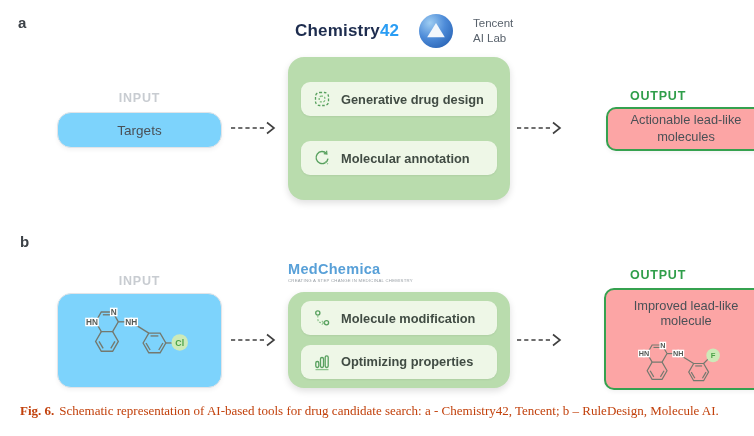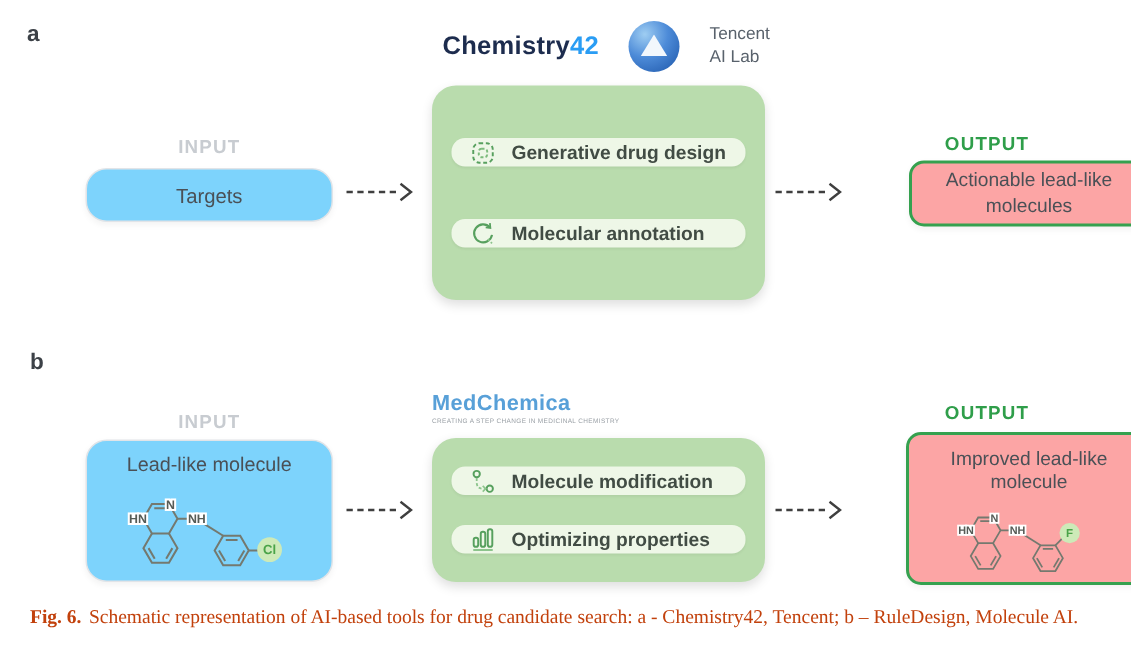--- a/index.html
+++ b/index.html
@@ -42,21 +42,21 @@
       font-size:12.8px; line-height:1.3; padding:0 14px; }
   .out-box-b { left:576px; top:288px; width:164px; height:102px; }
   .out-box-b .box-title { font-size:12.8px; line-height:1.2; padding:0 4px; }
 
   
   .green-box { position:absolute; background:#b9dcad; border-radius:16px;
       box-shadow:0 3px 7px rgba(0,0,0,0.13);
       display:flex; flex-direction:column; justify-content:space-evenly; padding:0 13px; }
   .gb-a { left:288px; top:57px; width:222px; height:143px; }
   .gb-b { left:288px; top:292px; width:222px; height:96px; }
-  .pill { height:19px; background:#eef7e7; border-radius:9px; display:flex; align-items:center; gap:10px;
+  .pill { height:34px; background:#eef7e7; border-radius:9px; display:flex; align-items:center; gap:10px;
       padding-left:12px; box-shadow:0 1px 2px rgba(0,0,0,0.06); }
   .pill-icon { width:18px; height:18px; flex:0 0 18px; display:flex; }
   .pill-label { font-size:12.8px; font-weight:600; color:#414c44; }
 
   .arrow { position:absolute; width:48px; height:14px; }
 
   .mol { display:block; margin:2px auto 0; }
 
   .caption { position:absolute; left:20px; top:403px; width:716px;
       font-family:"Liberation Serif", serif; font-size:13px; color:#c2410c; }
@@ -126,21 +126,20 @@
   <div class="panel-label" style="left:20px; top:233px;">b</div>
 
   <div class="medchemica">
     <div class="mc-name">MedChemica</div>
     <div class="mc-tagline">CREATING A STEP CHANGE IN MEDICINAL CHEMISTRY</div>
   </div>
 
 
   <div class="io-label input" style="left:57px; top:274px; width:165px;">INPUT</div>
   <div class="plain-box leadlike-box">
-    <div class="box-title">Lead-like molecule</div>
     <svg class="mol" width="146" height="64" viewBox="0 0 140 62">
       <g stroke="#74796f" stroke-width="1.3" fill="none">
         <path d="M27,25 L32.5,15.5 L43.5,15.5 L49,25 L43.5,34.5 L32.5,34.5 Z"></path>
         <path d="M34,18.2 L42,18.2"></path>
         <path d="M32.5,34.5 L27,44 L32.5,53.5 L43.5,53.5 L49,44 L43.5,34.5"></path>
         <path d="M30.3,44 L34.3,50.8"></path>
         <path d="M45.7,44 L41.7,50.8"></path>
         <path d="M49,25 L56,25"></path>
         <path d="M66.5,28.5 L78.5,36"></path>
         <path d="M73,45.5 L78.5,36 L89.5,36 L95,45.5 L89.5,55 L78.5,55 Z"></path>

